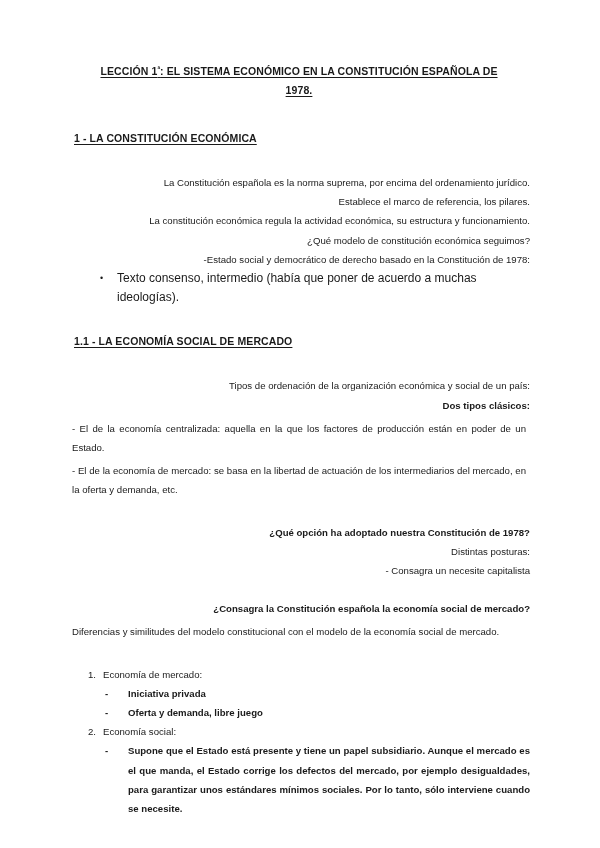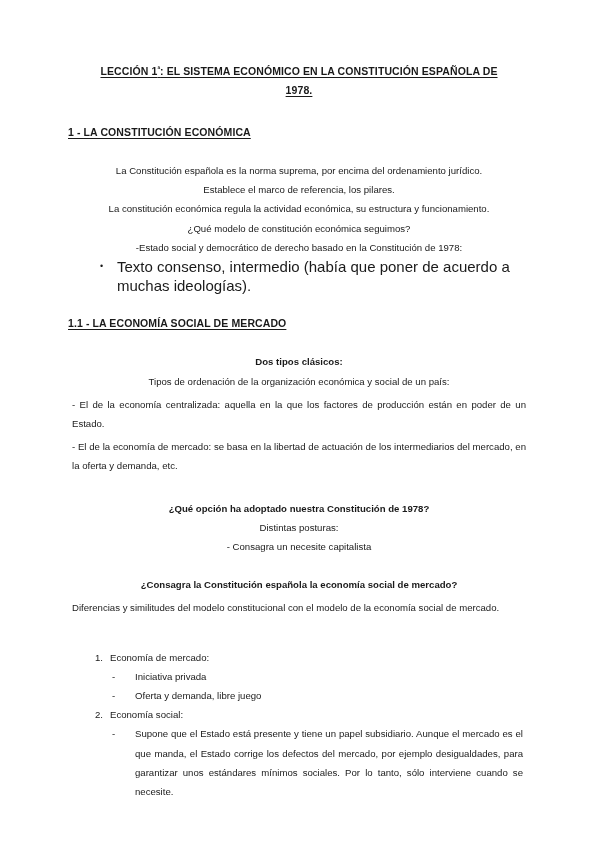--- a/index.html
+++ b/index.html
@@ -36,32 +36,32 @@
   }
   .doc-title sup {
     font-size: 7px;
     vertical-align: super;
     line-height: 0;
   }
   .h2 {
     font-size: 10.5px;
     font-weight: bold;
     line-height: 19px;
-    margin: 0;
+    margin: 6px;
     letter-spacing: 0.1px;
   }
   .h2 span.u {
     text-decoration: underline;
     text-underline-offset: 2px;
   }
   .line {
     font-size: 9.6px;
     line-height: 19.2px;
     margin: 0;
-    text-align: center;
+    text-align: right;
   }
   .just {
     font-size: 9.6px;
     line-height: 19.2px;
     margin: 4px;
     text-align: justify;
     text-justify: inter-word;
   }
   .b {
     font-weight: bold;
@@ -71,55 +71,56 @@
   .gap-b { height: 19px; }
   .gap-s { height: 19px; }
 
   ul.bullets {
     list-style: none;
     margin: 0;
     padding: 0;
   }
   ul.bullets > li {
     position: relative;
-    font-size: 15px;
+    font-size: 12px;
     line-height: 19.2px;
     padding-left: 49px;
   }
   ul.bullets > li::before {
     content: "\2022";
     position: absolute;
     left: 32px;
     top: 0;
     font-size: 9px;
   }
 
   ol.numbers {
     list-style: none;
-    margin: 7px;
+    margin: 0;
     padding: 0;
     counter-reset: numitem;
   }
   ol.numbers > li.num {
     position: relative;
     font-size: 9.6px;
     line-height: 19.2px;
     padding-left: 35px;
     counter-increment: numitem;
   }
   ol.numbers > li.num::before {
     content: counter(numitem) ".";
     position: absolute;
     left: 20px;
     top: 0;
   }
   ul.dashes {
     list-style: none;
     margin: 0;
     padding: 0;
+    font-weight: bold;
   }
   ul.dashes > li {
     position: relative;
     font-size: 9.6px;
     line-height: 19.2px;
     padding-left: 60px;
     text-align: justify;
     text-justify: inter-word;
   }
   ul.dashes > li::before {
@@ -157,22 +158,22 @@
   <ul class="bullets">
     <li>Texto consenso, intermedio (había que poner de acuerdo a muchas ideologías).</li>
   </ul>
 
   <div class="gap-b"></div>
 
   <h2 class="h2"><span class="u">1.1 - LA ECONOMÍA SOCIAL DE MERCADO</span></h2>
 
   <div class="gap-a"></div>
 
+  <p class="line">Tipos de ordenación de la organización económica y social de un país:</p>
   <p class="line b">Dos tipos clásicos:</p>
-  <p class="line">Tipos de ordenación de la organización económica y social de un país:</p>
   <p class="just">- El de la economía centralizada:  aquella en la que los factores de producción están en poder de un Estado.</p>
   <p class="just">- El de la economía de mercado: se basa en la libertad de actuación de los intermediarios del mercado, en la oferta y demanda, etc.</p>
 
   <div class="gap-s"></div>
 
   <p class="line b">¿Qué opción ha adoptado nuestra Constitución de 1978?</p>
   <p class="line">Distintas posturas:</p>
   <p class="line">- Consagra un necesite capitalista</p>
 
   <div class="gap-s"></div>

